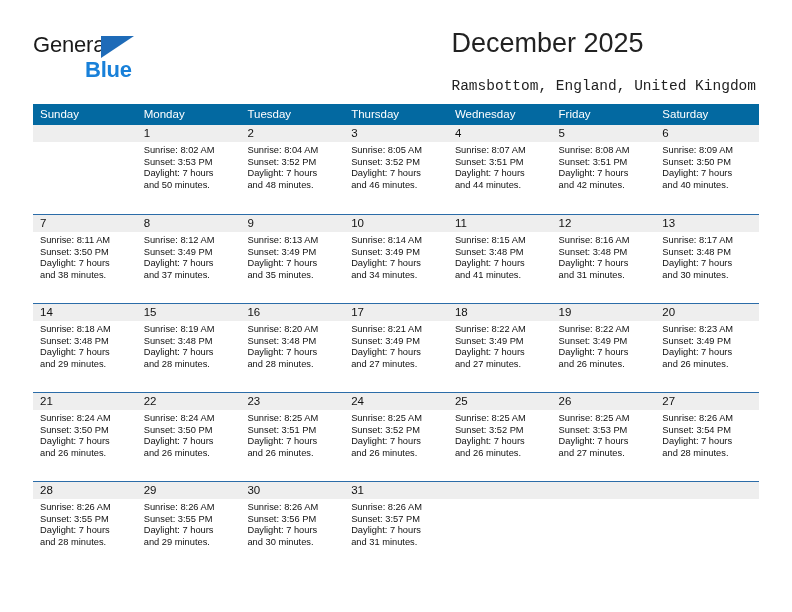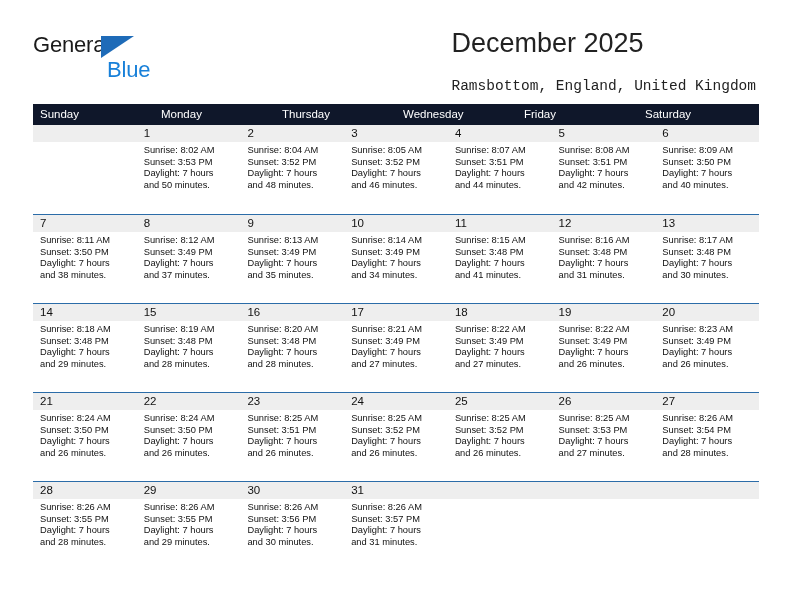--- a/index.html
+++ b/index.html
@@ -49,25 +49,26 @@
     position: absolute;
     left: 68px;
     top: 4px;
     width: 0;
     height: 0;
     border-left: 33px solid #1e6bb8;
     border-bottom: 22px solid transparent;
   }
   .logo-blue {
     position: absolute;
-    left: 74px;
+    left: 52px;
     top: 25px;
     font-size: 22px;
     color: #1880d9;
     letter-spacing: -0.2px;
+    font-weight: bold;
   }
 
   .title-block {
     position: absolute;
     right: 36px;
     top: 26px;
   }
   .cal-title {
     font-size: 27px;
     color: #222222;
@@ -85,21 +86,21 @@
 
   
   .calendar {
     position: absolute;
     left: 33px;
     top: 104px;
     width: 726px;
   }
   .weekday-row {
     display: flex;
-    background: #0f172a;
+    background: #0369a1;
     height: 21px;
   }
   .weekday {
     flex: 1 1 0;
     color: #ffffff;
     font-size: 11.5px;
     line-height: 21px;
     padding-left: 7px;
     box-sizing: border-box;
     white-space: nowrap;
@@ -155,20 +156,21 @@
       <div class="cal-subtitle">Ramsbottom, England, United Kingdom</div>
     </div>
 
   </div>
 
   <div class="calendar">
 
     <div class="weekday-row">
       <div class="weekday">Sunday</div>
       <div class="weekday">Monday</div>
+      <div class="weekday">Tuesday</div>
       <div class="weekday">Thursday</div>
       <div class="weekday">Wednesday</div>
       <div class="weekday">Friday</div>
       <div class="weekday">Saturday</div>
     </div>
 
     <div class="week-row first">
       <div class="day-cell empty">
         <div class="day-number-band"></div>
 

